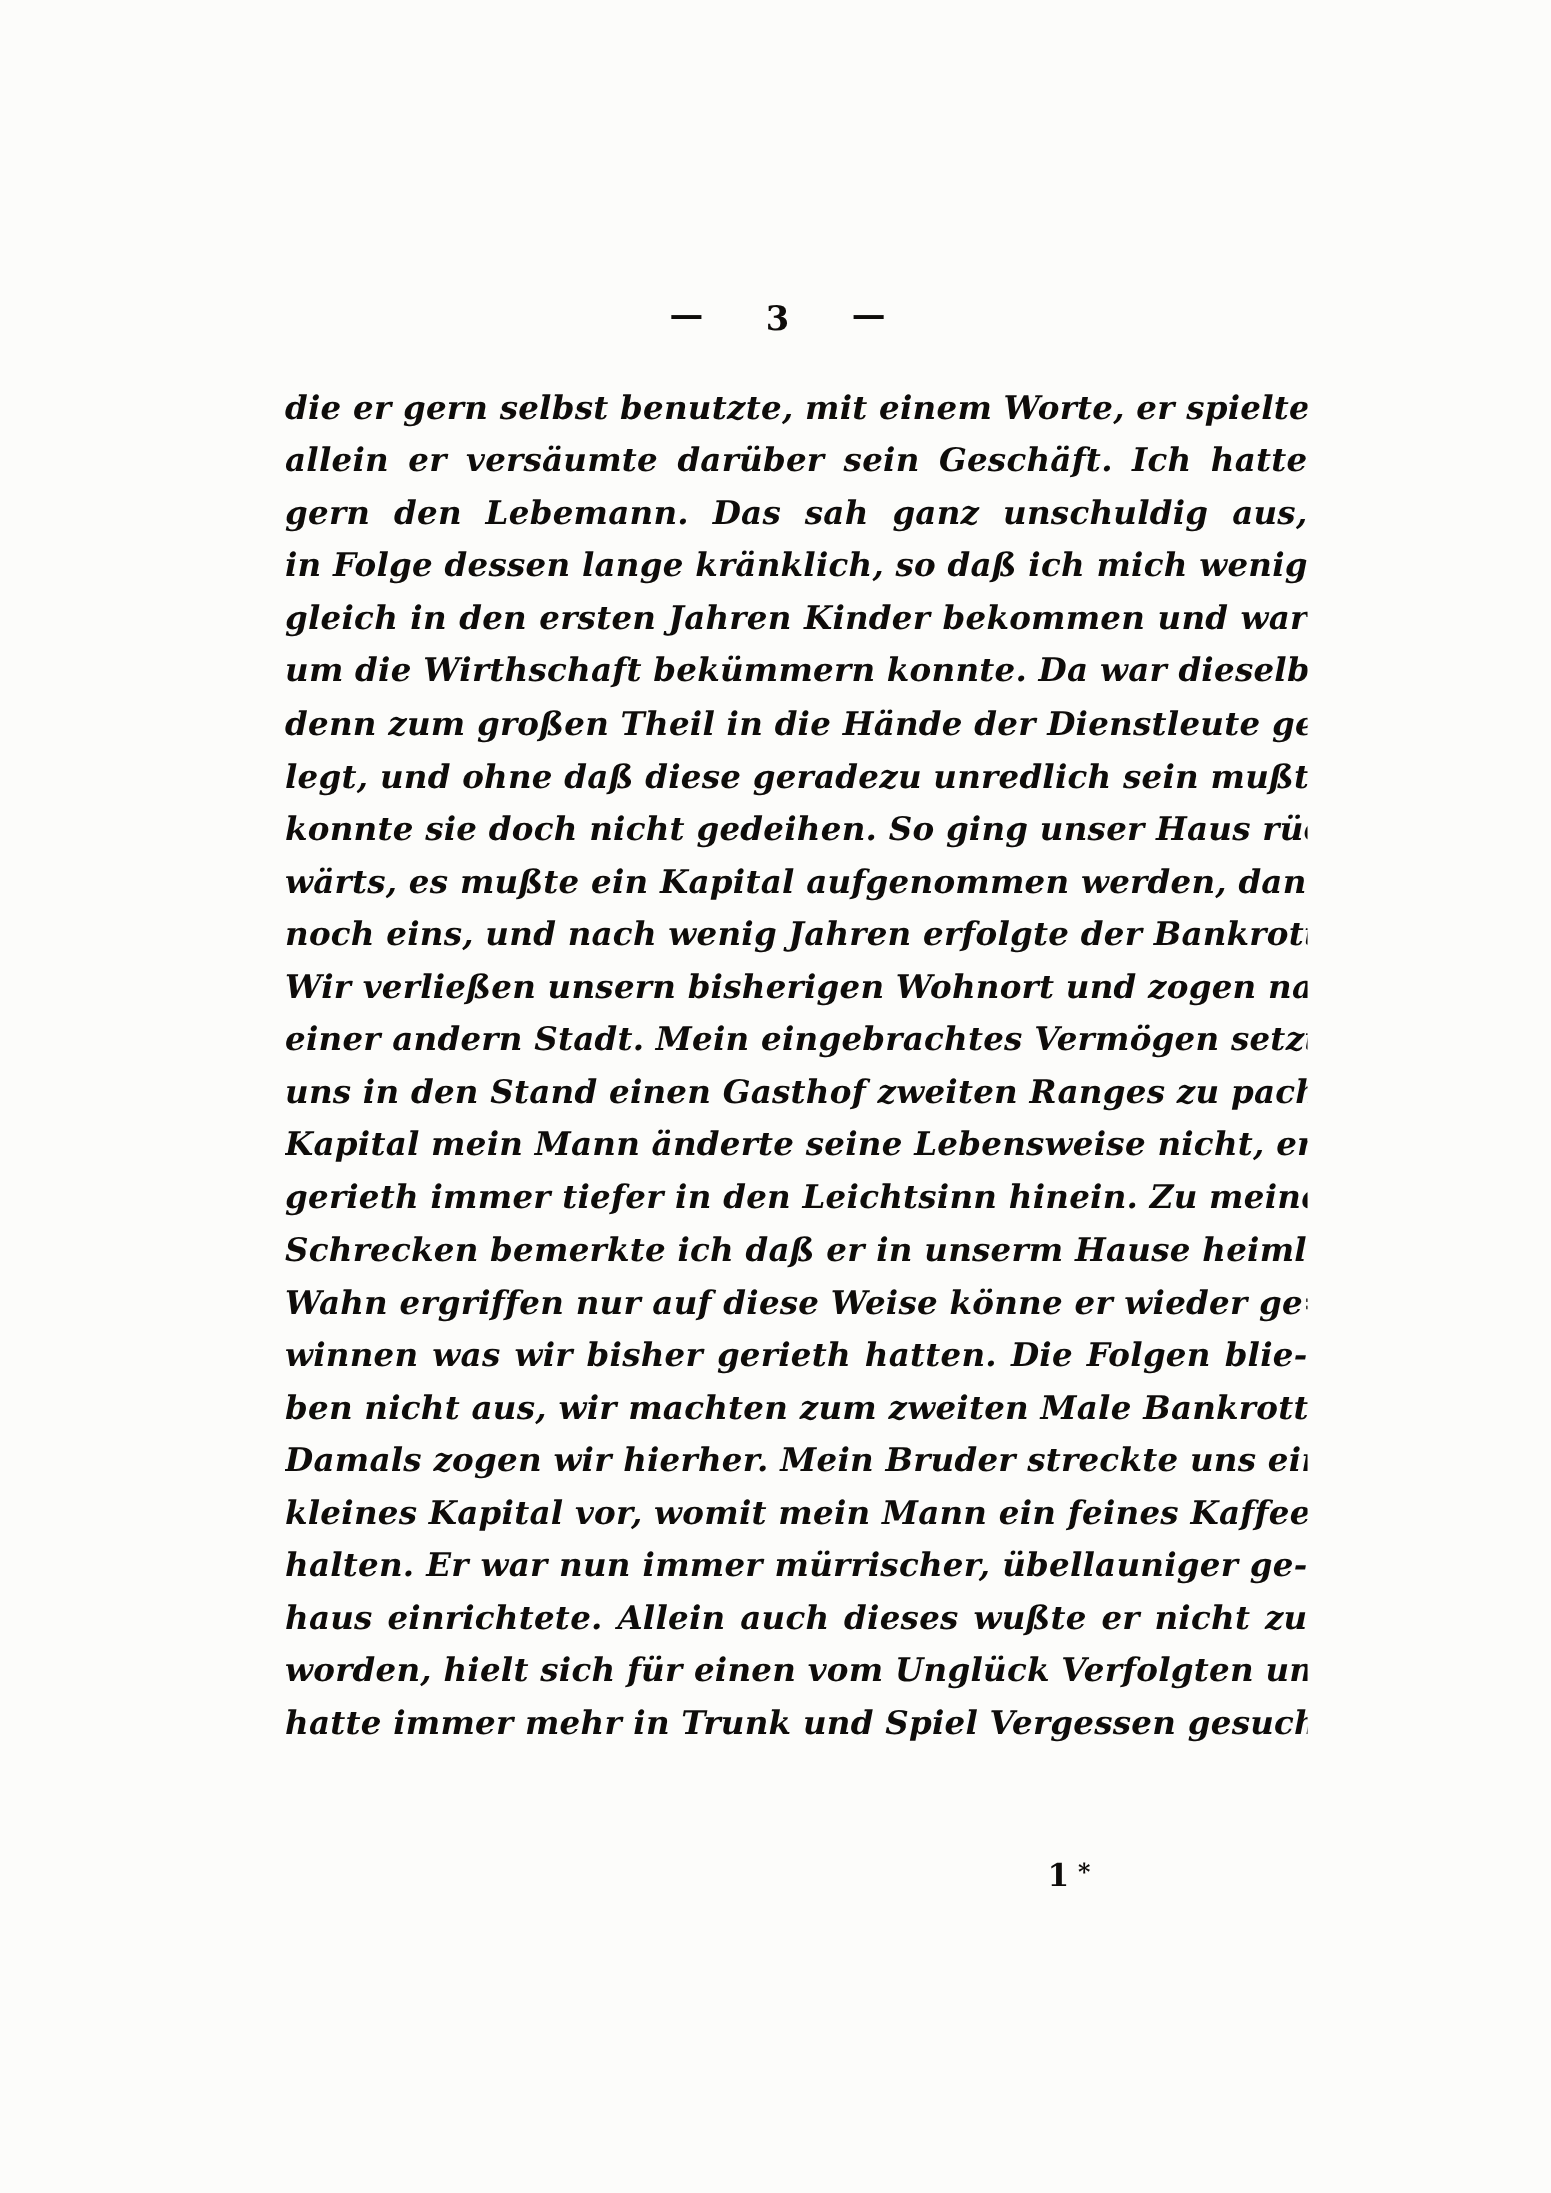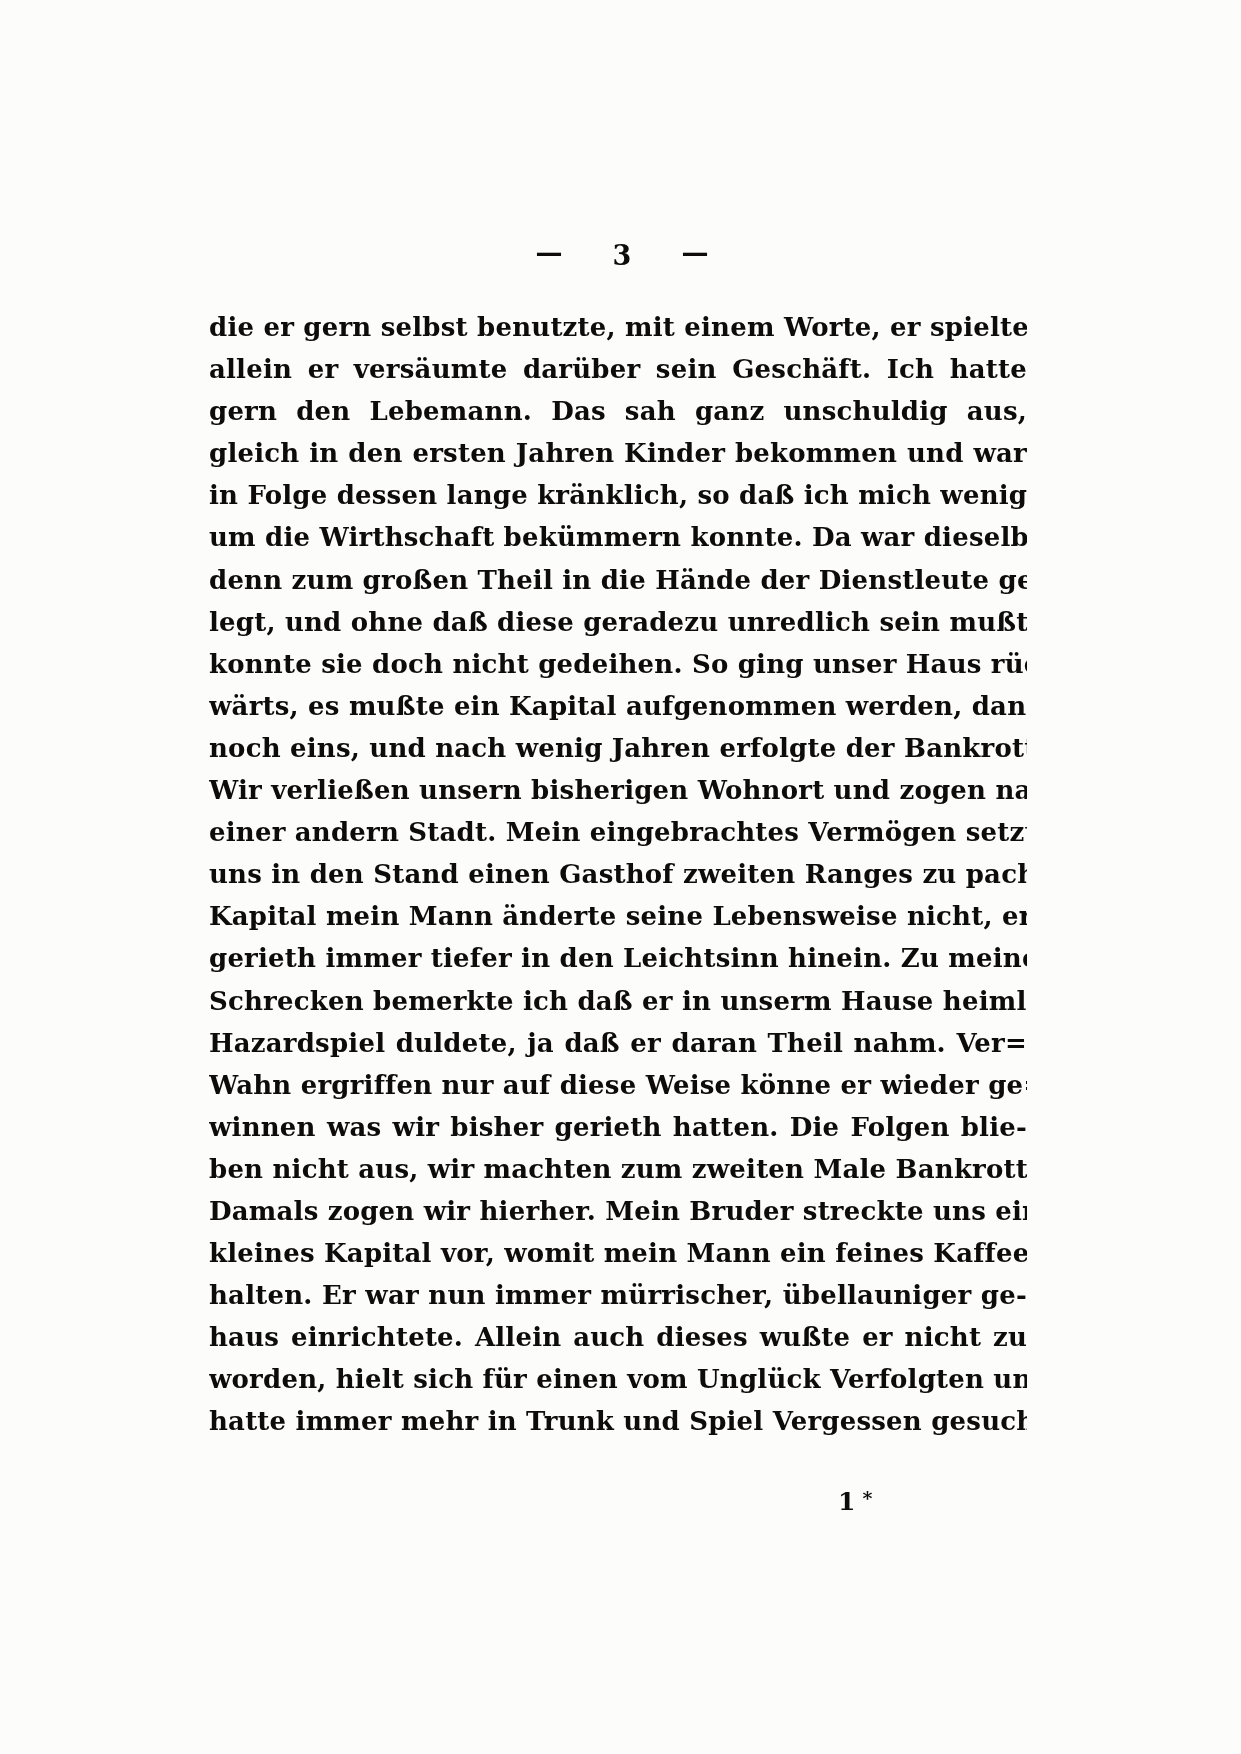--- a/index.html
+++ b/index.html
@@ -29,22 +29,23 @@
     font-weight: bold;
     line-height: 32px;
   }
   .page-header .dash {
     transform: translateY(-3px);
     display: inline-block;
   }
   .text-block {
     position: absolute;
     top: 306px;
-    left: 209px;
+    left: 228px;
     width: 818px;
+    font-style: italic;
   }
   .text-block .line {
     height: 42.1px;
     line-height: 42.1px;
     font-size: 26px;
     font-weight: bold;
     text-align: justify;
     text-align-last: justify;
     overflow: hidden;
     white-space: nowrap;
@@ -72,35 +73,34 @@
   <div class="page-header">
     <span class="dash">—</span>
     <span>3</span>
     <span class="dash">—</span>
   </div>
 
   <div class="text-block">
       <div class="line">die er gern selbst benutzte, mit einem Worte, er spielte</div>
       <div class="line">allein er versäumte darüber sein Geschäft. Ich hatte</div>
       <div class="line">gern den Lebemann. Das sah ganz unschuldig aus,</div>
+      <div class="line">in Folge dessen lange kränklich, so daß ich mich wenig</div>
       <div class="line">gleich in den ersten Jahren Kinder bekommen und war</div>
-      <div class="line">in Folge dessen lange kränklich, so daß ich mich wenig</div>
       <div class="line">um die Wirthschaft bekümmern konnte. Da war dieselbe</div>
       <div class="line">denn zum großen Theil in die Hände der Dienstleute ge-</div>
       <div class="line">legt, und ohne daß diese geradezu unredlich sein mußten,</div>
       <div class="line">konnte sie doch nicht gedeihen. So ging unser Haus rück=</div>
       <div class="line">wärts, es mußte ein Kapital aufgenommen werden, dann</div>
       <div class="line">noch eins, und nach wenig Jahren erfolgte der Bankrott.</div>
       <div class="line">Wir verließen unsern bisherigen Wohnort und zogen nach</div>
       <div class="line">einer andern Stadt. Mein eingebrachtes Vermögen setzte</div>
       <div class="line">uns in den Stand einen Gasthof zweiten Ranges zu pachten.</div>
       <div class="line">Kapital mein Mann änderte seine Lebensweise nicht, er</div>
       <div class="line">gerieth immer tiefer in den Leichtsinn hinein. Zu meinem</div>
       <div class="line">Schrecken bemerkte ich daß er in unserm Hause heimliches</div>
-      <div class="line">Hazardspiel duldete, ja daß er daran Theil nahm. Ver=</div>
       <div class="line">Wahn ergriffen nur auf diese Weise könne er wieder ge=</div>
       <div class="line">winnen was wir bisher gerieth hatten. Die Folgen blie-</div>
       <div class="line">ben nicht aus, wir machten zum zweiten Male Bankrott.</div>
       <div class="line">Damals zogen wir hierher. Mein Bruder streckte uns ein</div>
       <div class="line">kleines Kapital vor, womit mein Mann ein feines Kaffee=</div>
       <div class="line">halten. Er war nun immer mürrischer, übellauniger ge-</div>
       <div class="line">haus einrichtete. Allein auch dieses wußte er nicht zu</div>
       <div class="line">worden, hielt sich für einen vom Unglück Verfolgten und</div>
       <div class="line">hatte immer mehr in Trunk und Spiel Vergessen gesucht.</div>
     </div>

